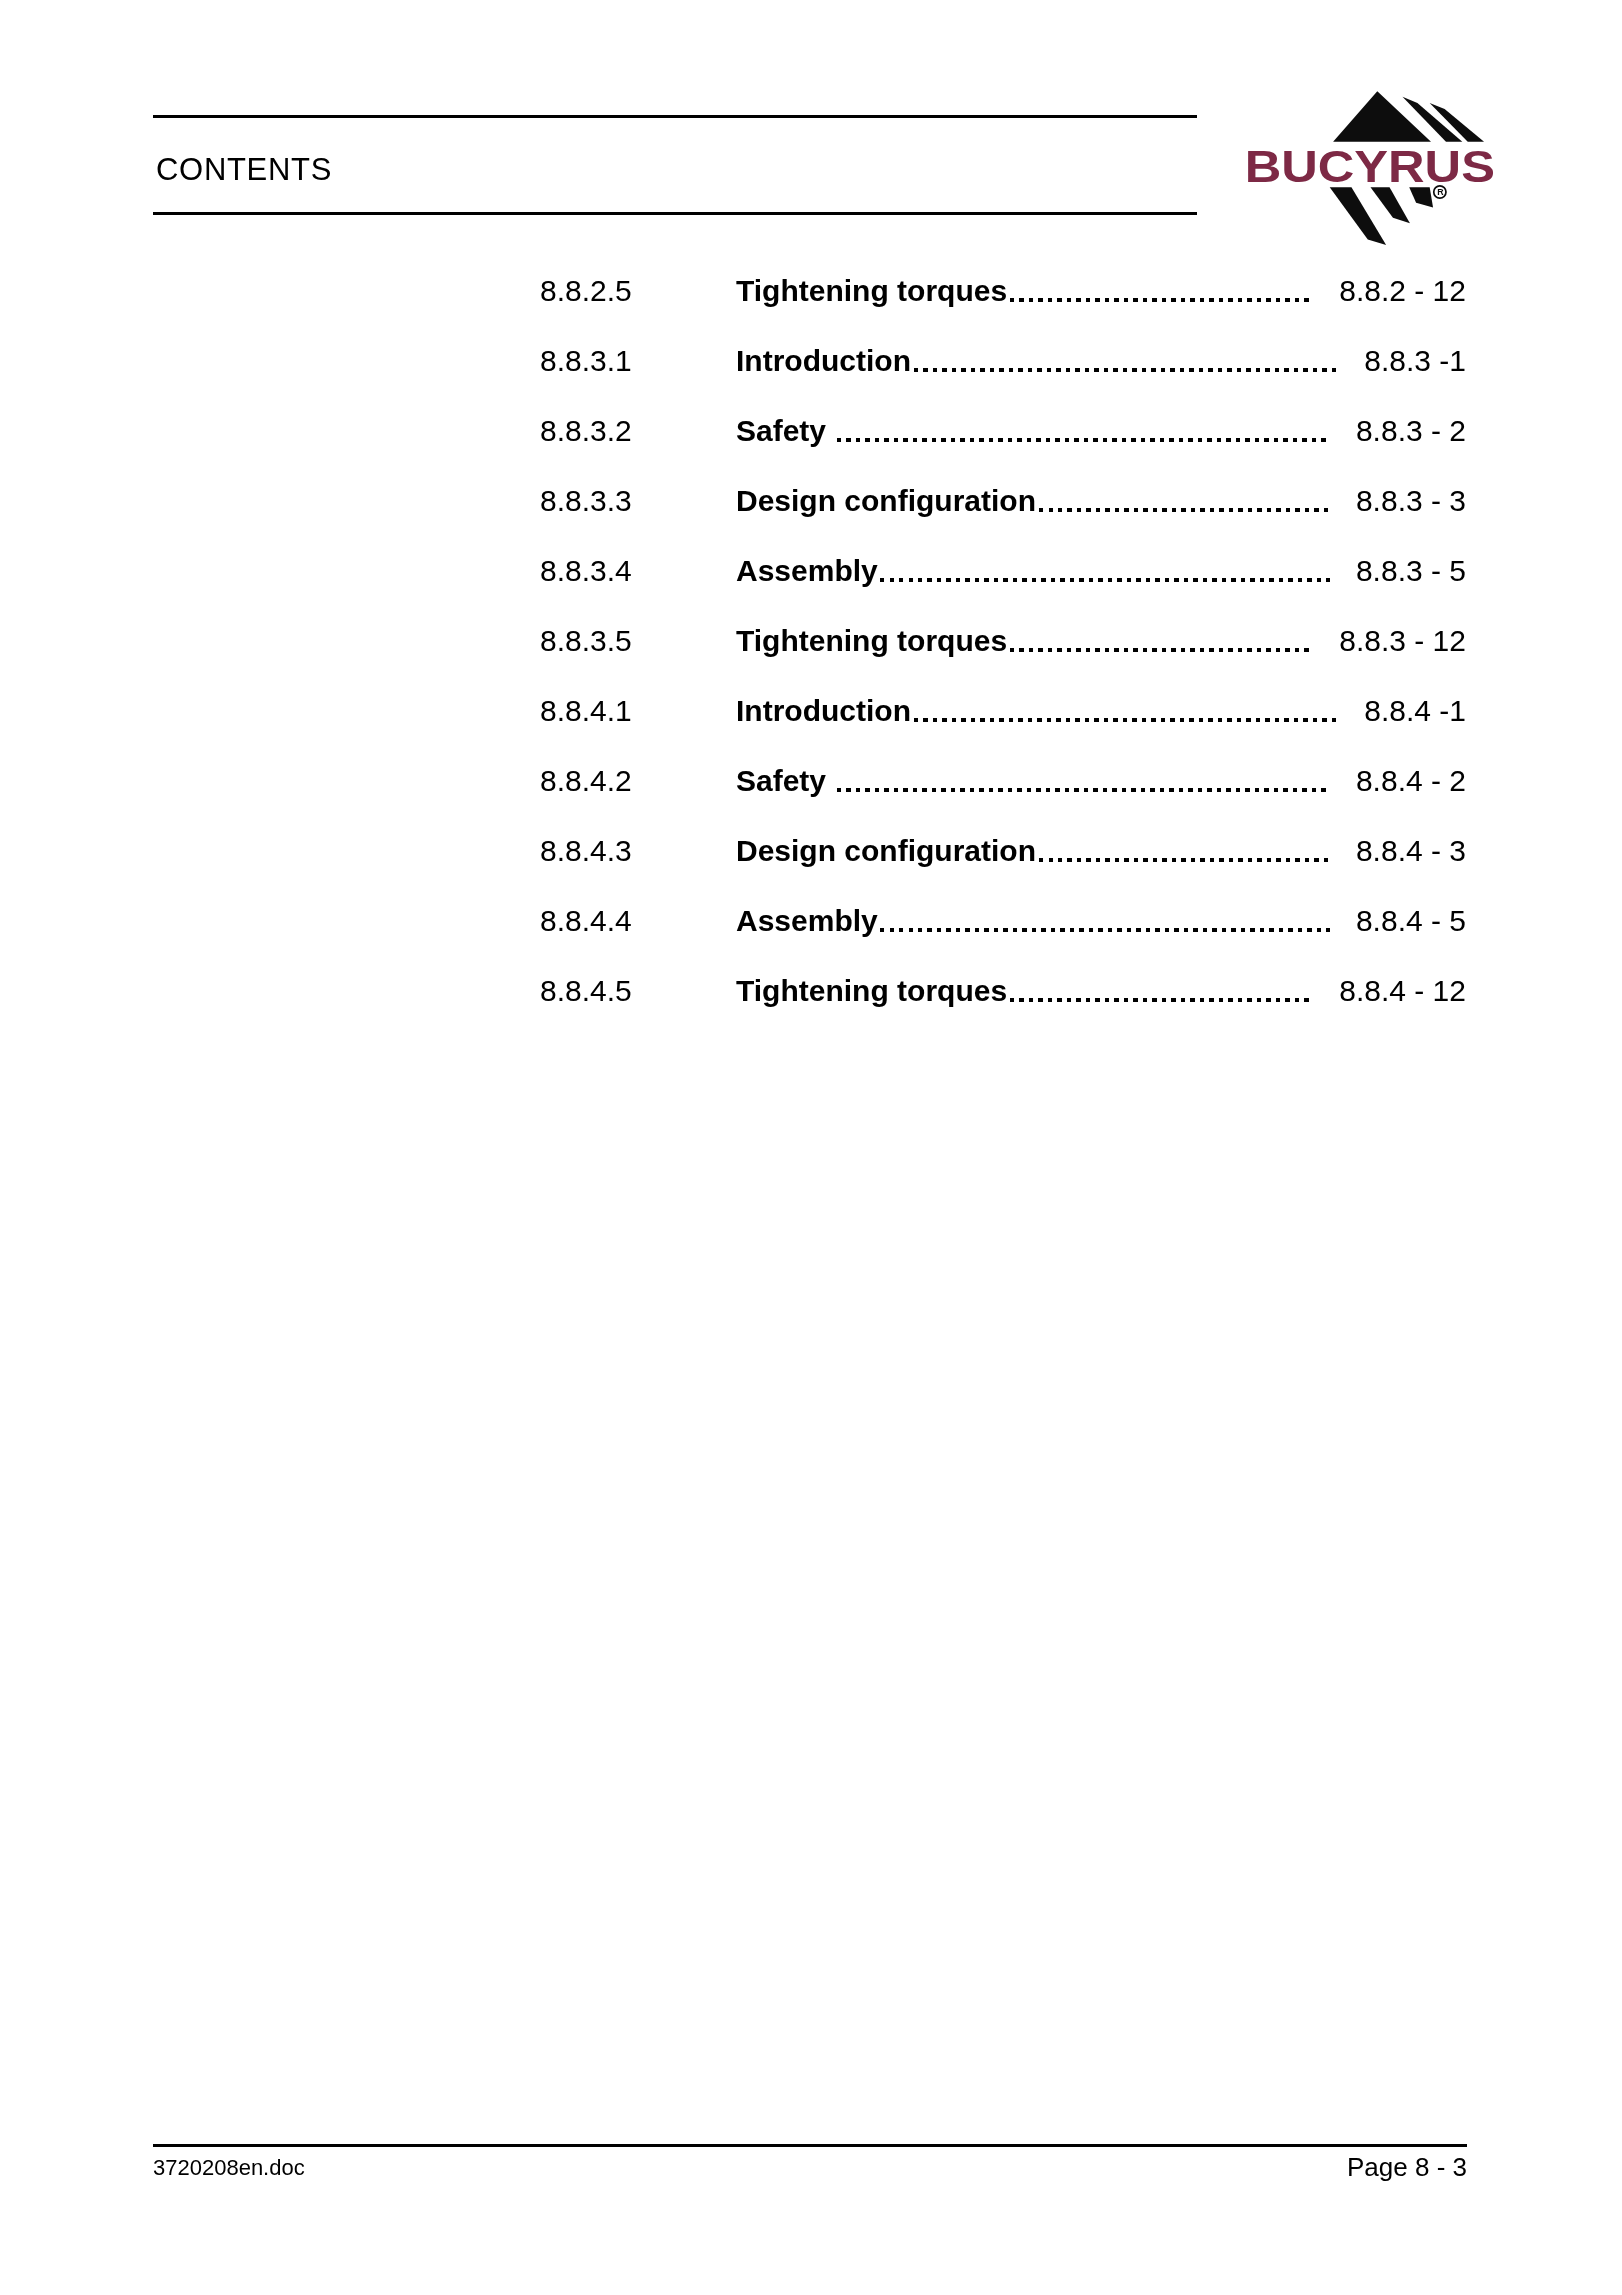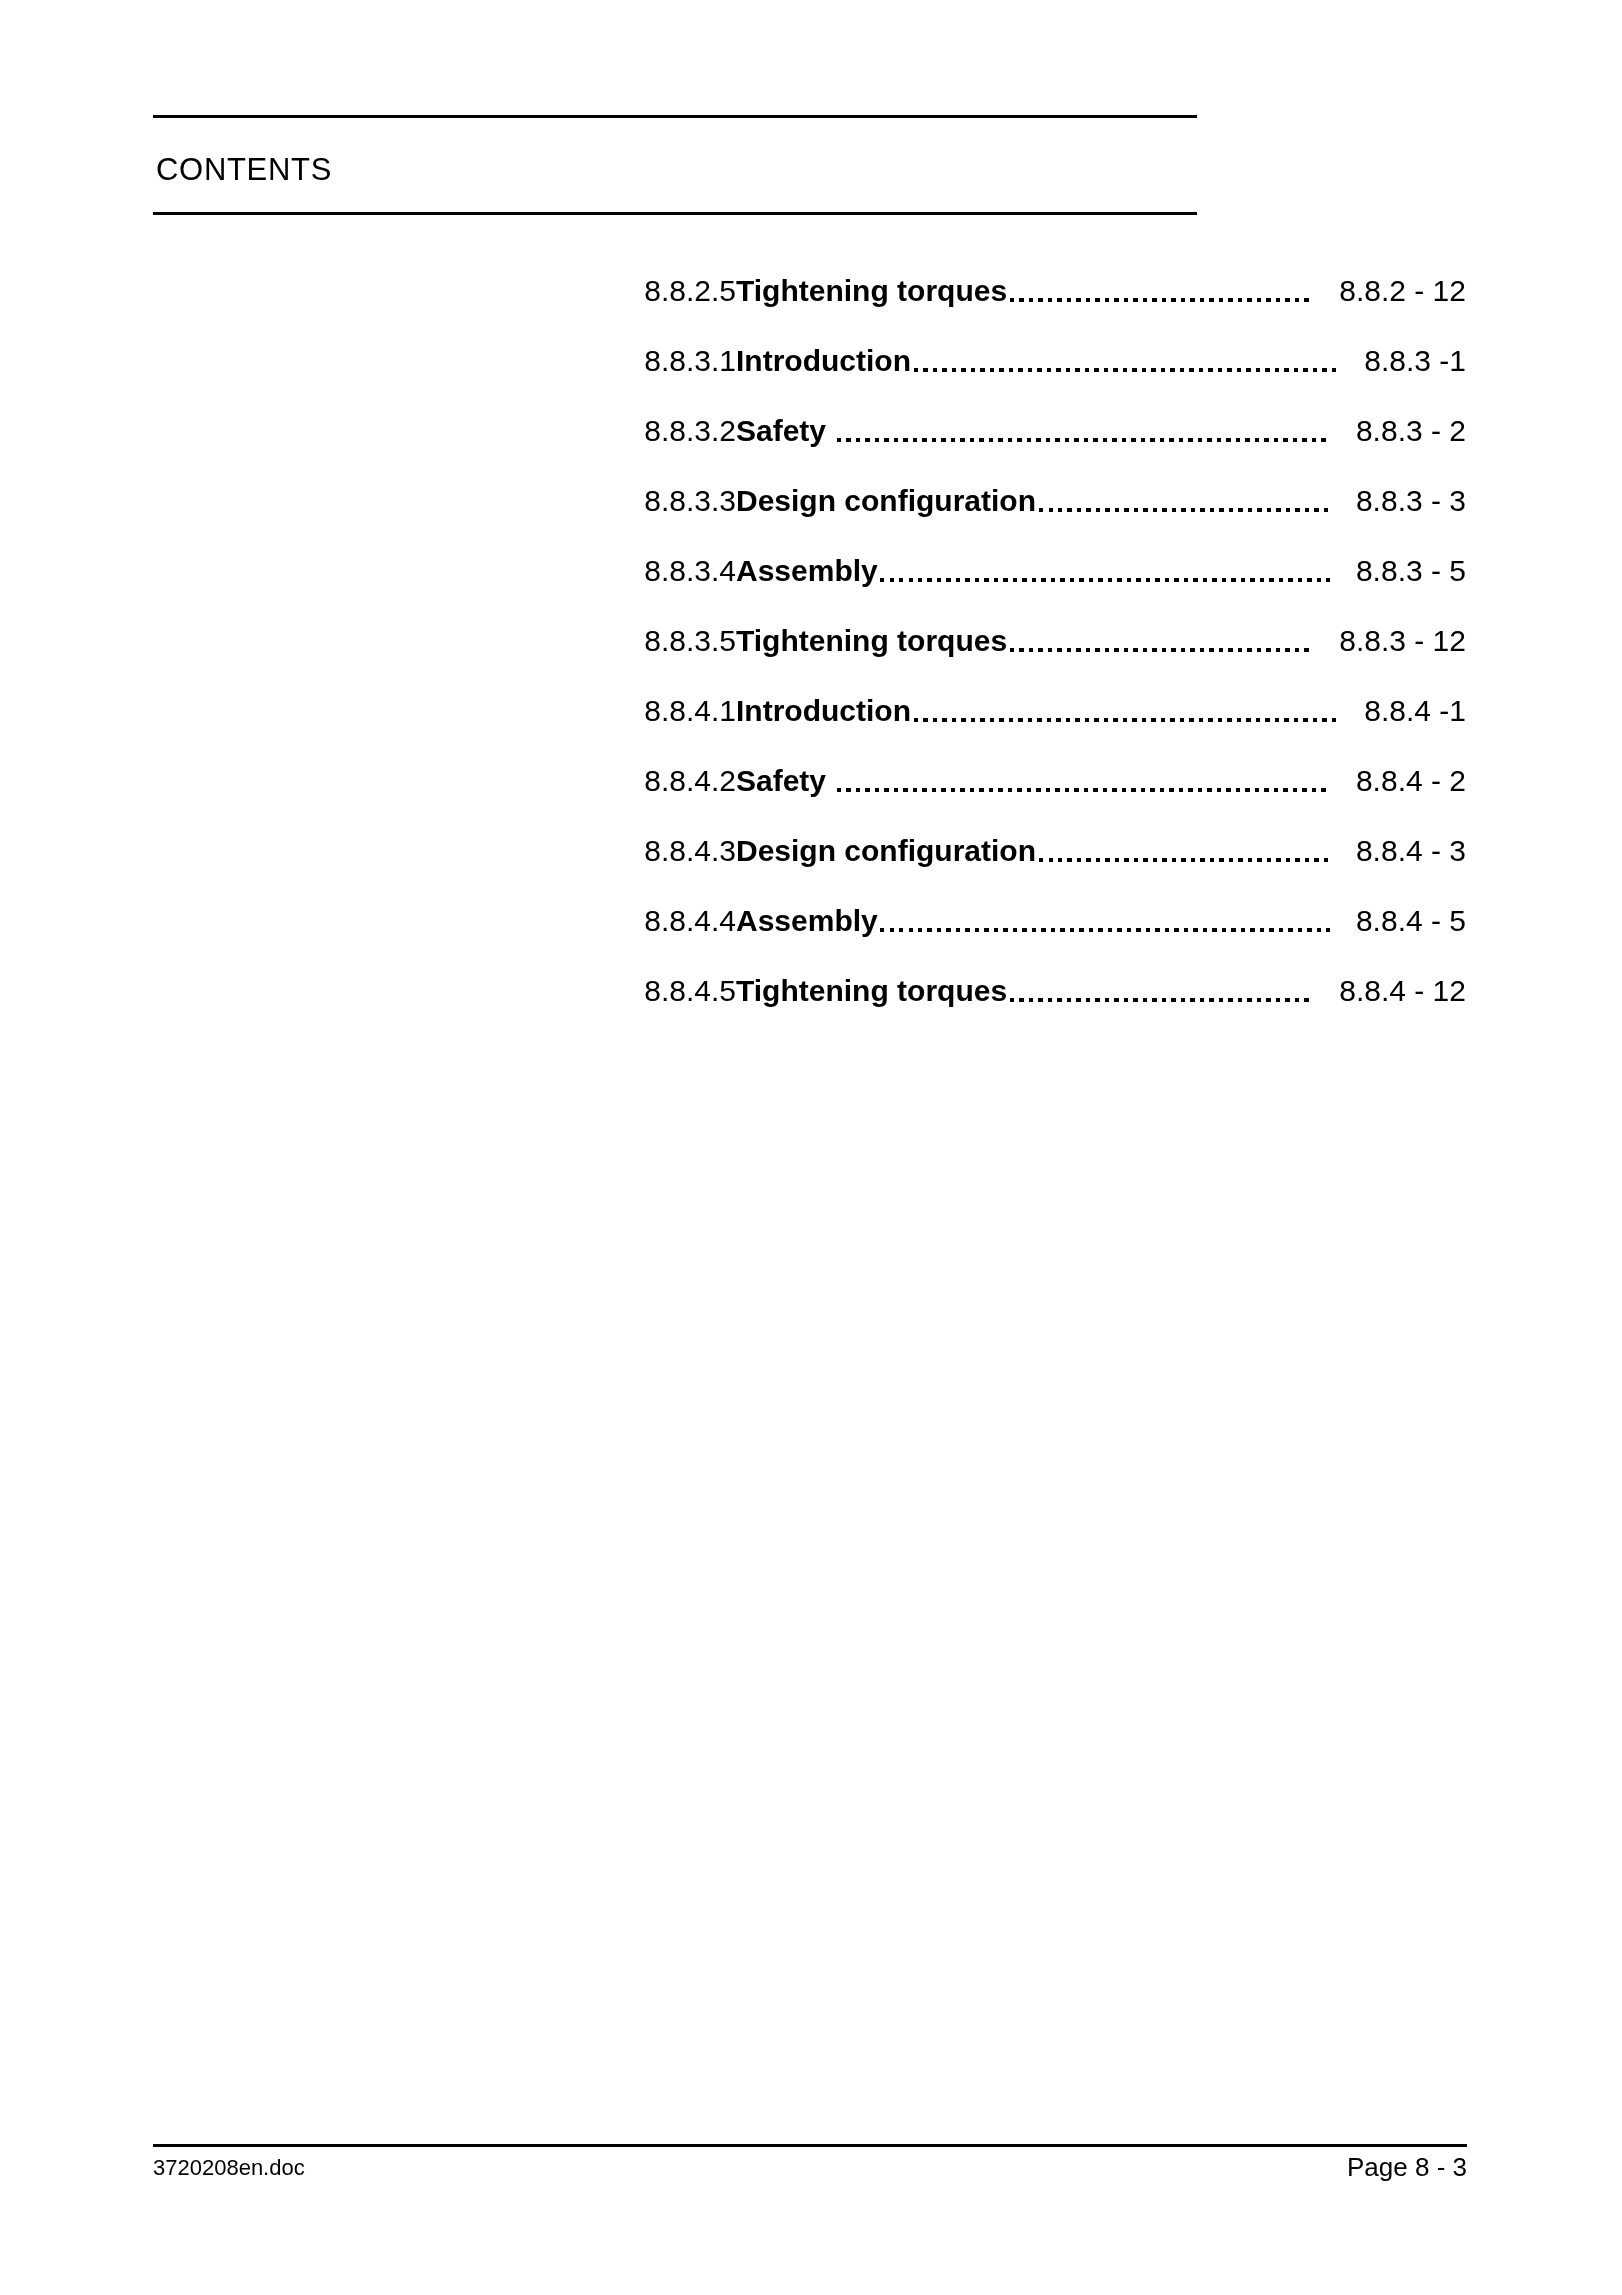--- a/index.html
+++ b/index.html
@@ -31,21 +31,21 @@
   .logo-reg-r { fill: #0d0d0d; font-family: "Liberation Sans", sans-serif; font-size: 13px; font-weight: bold; }
 
   
   .toc {
     position: absolute; left: 153px; top: 272px; width: 1313px;
     display: flex; flex-direction: column; gap: 32px;
   }
   .toc-row { display: flex; height: 38px; line-height: 38px; font-size: 30px; }
   .level-3 { padding-left: 234px; }
   .level-3 .toc-num { width: 153px; flex: none; }
-  .level-4 { padding-left: 387px; text-align: right; }
+  .level-4 { padding-left: 387px; }
   .level-4 .toc-num { width: 196px; flex: none; }
   .toc-title { white-space: pre; flex: none; font-weight: bold; }
   .toc-leader {
     flex: 1 1 auto; align-self: flex-end;
     height: 4.1px; margin: 0 5.5px 8.2px 2.7px;
     background-image: repeating-linear-gradient(to right, #000 0 4.1px, transparent 4.1px 9.5px);
   }
   .toc-ref { white-space: pre; flex: none; margin-left: 20px; }
 
   
@@ -55,20 +55,37 @@
 </style>
 </head>
 <body>
 
 <div class="page">
 
   <div class="rule rule-top"></div>
   <div class="header-title">CONTENTS</div>
   <div class="rule rule-bottom"></div>
 
+  <div class="logo">
+    <svg viewBox="0 0 400 300" xmlns="http://www.w3.org/2000/svg">
+
+      <polygon class="logo-shape" points="210,49 289,123 145,123"></polygon>
+      <polygon class="logo-shape" points="247,57 269,66 335,123 311,123"></polygon>
+      <polygon class="logo-shape" points="287,66 309,75 367,123 343,123"></polygon>
+
+      <text class="logo-text" x="15" y="182" textLength="368" lengthAdjust="spacingAndGlyphs">BUCYRUS</text>
+
+      <polygon class="logo-shape" points="140,190 172,190 223,275 196,267"></polygon>
+      <polygon class="logo-shape" points="200,190 228,190 258,243 233,235"></polygon>
+      <polygon class="logo-shape" points="257,190 287,190 292,220 267,213"></polygon>
+
+      <circle class="logo-reg" cx="302" cy="197" r="9"></circle>
+      <text class="logo-reg-r" x="298" y="202">R</text>
+    </svg>
+  </div>
 
   <div class="toc">
 
     <div class="toc-row level-4">
       <span class="toc-num">8.8.2.5</span>
         <span class="toc-title">Tightening torques</span>
         <span class="toc-leader"></span>
         <span class="toc-ref">8.8.2 - 12</span>
     </div>
 

